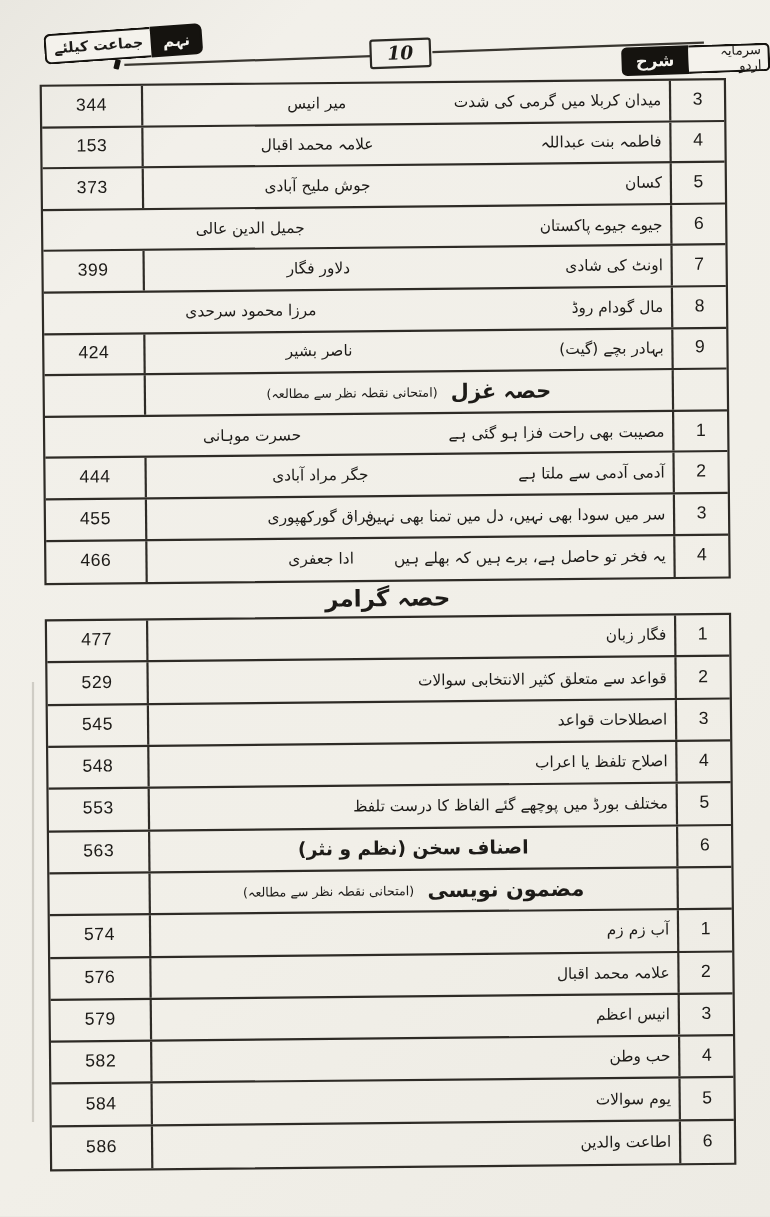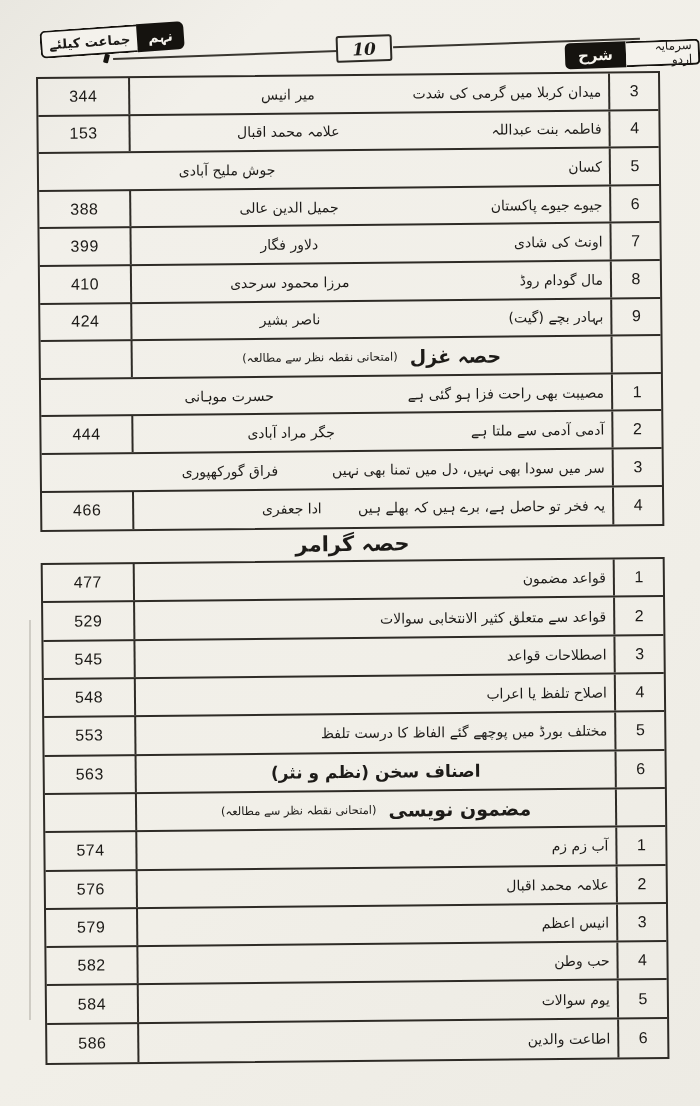--- a/index.html
+++ b/index.html
@@ -131,44 +131,43 @@
         </div>
         <div class="toc-row">
           <div class="c-page">153</div>
           <div class="c-mid">
             <div class="c-title">فاطمہ بنت عبداللہ</div>
             <div class="c-author">علامہ محمد اقبال</div>
           </div>
           <div class="c-serial">4</div>
         </div>
         <div class="toc-row">
+          <div class="c-page">373</div>
           <div class="c-mid">
             <div class="c-title">کسان</div>
             <div class="c-author">جوش ملیح آبادی</div>
           </div>
           <div class="c-serial">5</div>
         </div>
         <div class="toc-row">
-          <div class="c-page">388</div>
           <div class="c-mid">
             <div class="c-title">جیوے جیوے پاکستان</div>
             <div class="c-author">جمیل الدین عالی</div>
           </div>
           <div class="c-serial">6</div>
         </div>
         <div class="toc-row">
           <div class="c-page">399</div>
           <div class="c-mid">
             <div class="c-title">اونٹ کی شادی</div>
             <div class="c-author">دلاور فگار</div>
           </div>
           <div class="c-serial">7</div>
         </div>
         <div class="toc-row">
-          <div class="c-page">410</div>
           <div class="c-mid">
             <div class="c-title">مال گودام روڈ</div>
             <div class="c-author">مرزا محمود سرحدی</div>
           </div>
           <div class="c-serial">8</div>
         </div>
         <div class="toc-row">
           <div class="c-page">424</div>
           <div class="c-mid">
             <div class="c-title">بہادر بچے (گیت)</div>
@@ -193,41 +192,42 @@
         </div>
         <div class="toc-row">
           <div class="c-page">444</div>
           <div class="c-mid">
             <div class="c-title">آدمی آدمی سے ملتا ہے</div>
             <div class="c-author">جگر مراد آبادی</div>
           </div>
           <div class="c-serial">2</div>
         </div>
         <div class="toc-row">
+          <div class="c-page">455</div>
           <div class="c-mid">
             <div class="c-title">سر میں سودا بھی نہیں، دل میں تمنا بھی نہیں</div>
             <div class="c-author">فراق گورکھپوری</div>
           </div>
           <div class="c-serial">3</div>
         </div>
         <div class="toc-row">
           <div class="c-page">466</div>
           <div class="c-mid">
             <div class="c-title">یہ فخر تو حاصل ہے، برے ہیں کہ بھلے ہیں</div>
             <div class="c-author">ادا جعفری</div>
           </div>
           <div class="c-serial">4</div>
         </div>
       </div>
     <div class="part-heading">حصہ گرامر</div>
     <div class="toc-table t2">
         <div class="toc-row">
           <div class="c-page">477</div>
           <div class="c-mid">
-            <div class="c-title">قواعد مضمون</div>
+            <div class="c-title">فگار زبان</div>
           </div>
           <div class="c-serial">1</div>
         </div>
         <div class="toc-row">
           <div class="c-page">529</div>
           <div class="c-mid">
             <div class="c-title">قواعد سے متعلق کثیر الانتخابی سوالات</div>
           </div>
           <div class="c-serial">2</div>
         </div>

